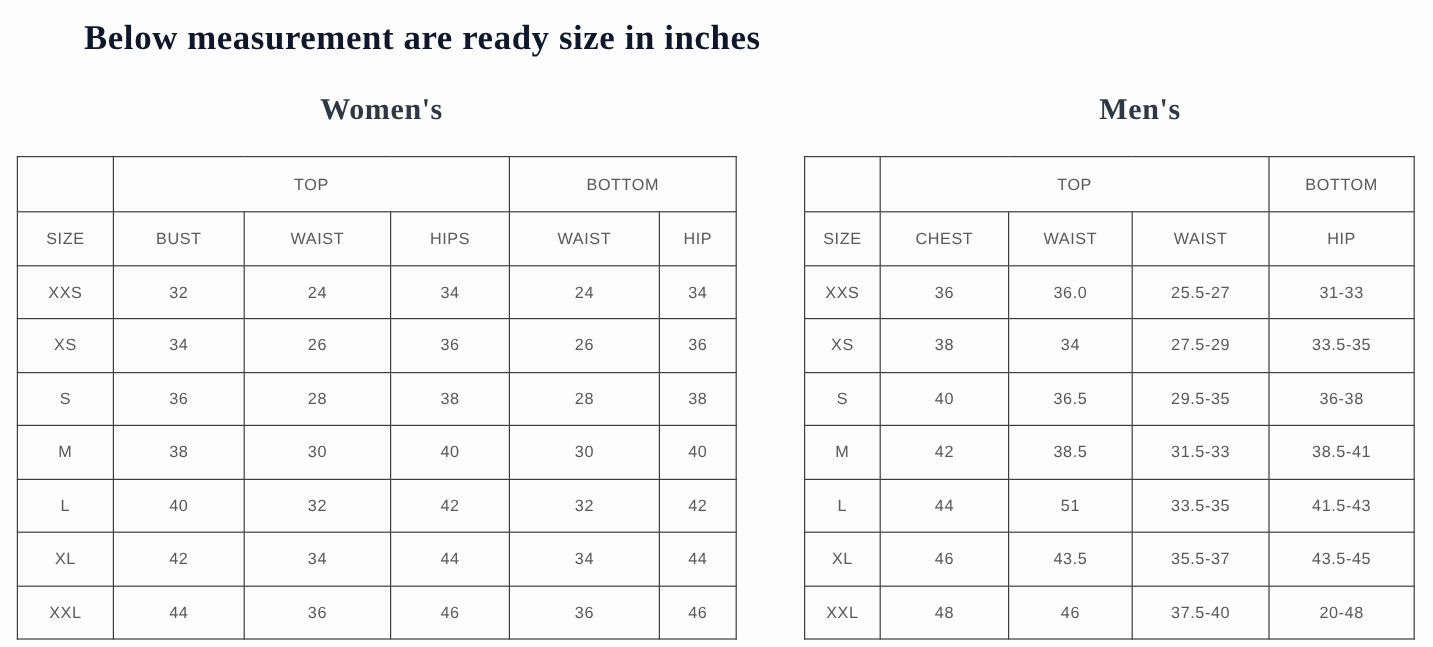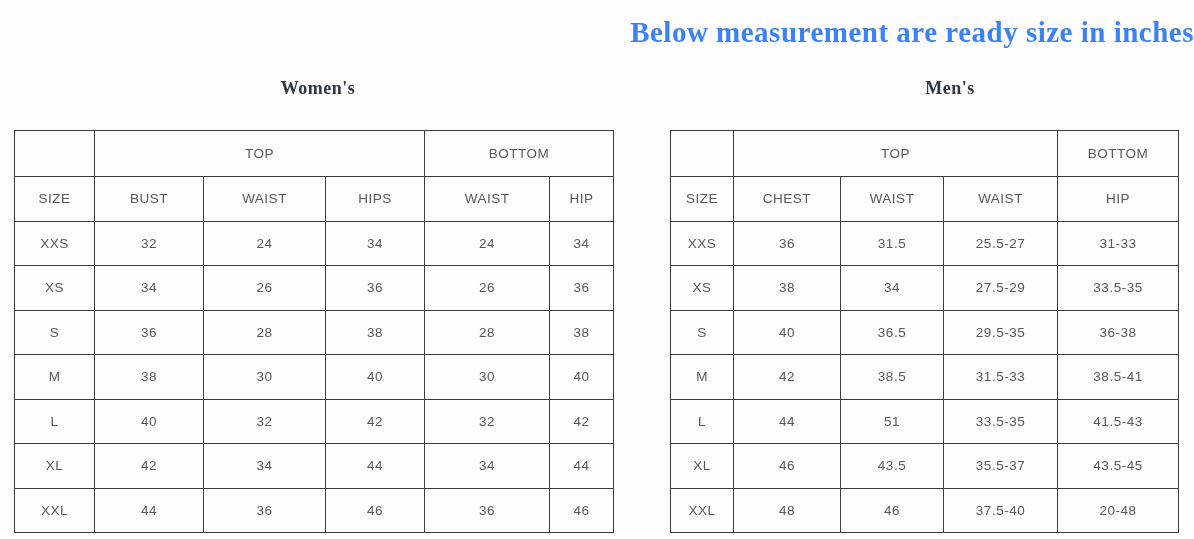--- a/index.html
+++ b/index.html
@@ -12,33 +12,33 @@
     height: 539px;
     background: #fdfdfd;
     font-family: "Liberation Sans", sans-serif;
     overflow: hidden;
   }
   .page-title {
     position: absolute;
     top: 16px;
     left: 70px;
     width: 1124px;
-    text-align: right;
+    text-align: left;
     font-family: "Liberation Serif", "DejaVu Serif", serif;
     font-size: 29px;
     font-weight: 600;
     letter-spacing: 0.5px;
-    color: #3b82f6;
+    color: #0f172a;
   }
   .section-title {
     position: absolute;
     top: 78px;
     text-align: center;
     font-family: "Liberation Serif", "DejaVu Serif", serif;
-    font-size: 18px;
+    font-size: 25px;
     font-weight: 600;
     letter-spacing: 0.5px;
     color: #2f3744;
   }
   .womens-title { left: 14px;  width: 608px; }
   .mens-title   { left: 670px; width: 560px; }
 
   table.size-table {
     position: absolute;
     top: 130px;
@@ -176,21 +176,21 @@
       <th>CHEST</th>
       <th>WAIST</th>
       <th>WAIST</th>
       <th>HIP</th>
     </tr>
   </thead>
   <tbody>
       <tr>
         <td>XXS</td>
         <td>36</td>
-        <td>31.5</td>
+        <td>36.0</td>
         <td>25.5-27</td>
         <td>31-33</td>
       </tr>
       <tr>
         <td>XS</td>
         <td>38</td>
         <td>34</td>
         <td>27.5-29</td>
         <td>33.5-35</td>
       </tr>

